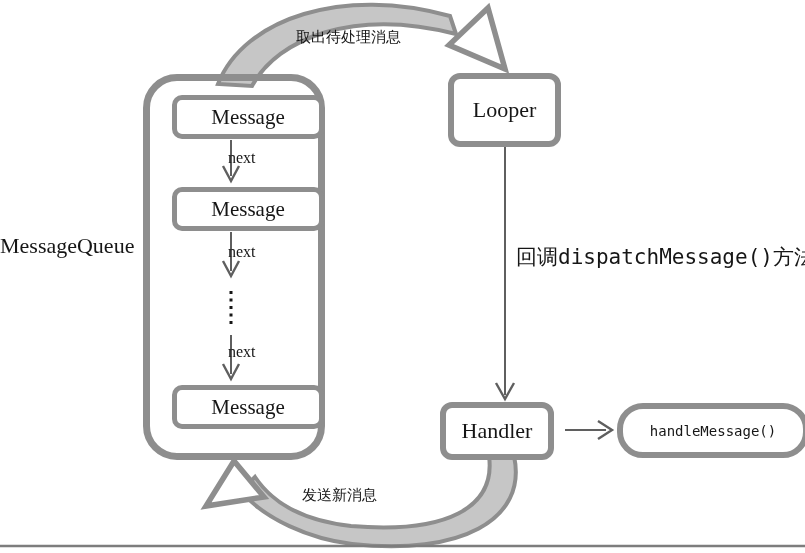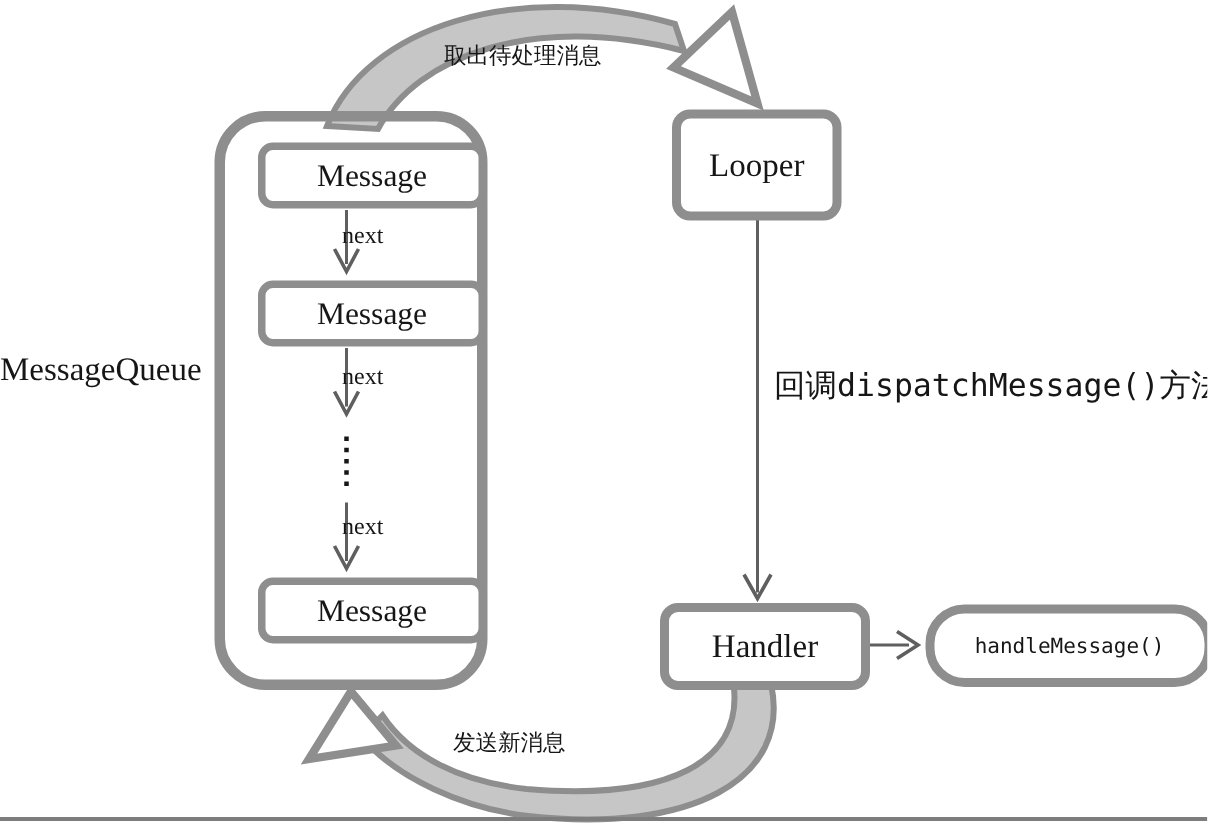--- a/index.html
+++ b/index.html
@@ -25,21 +25,21 @@
     position:absolute;box-sizing:border-box;background:transparent;
     border:7px solid var(--border-gray);border-radius:34px;
     left:143px;top:74px;width:182px;height:386px;
   }
   .msg{
     left:172px;width:152px;height:44px;border-width:5px;border-radius:10px;
     font-size:21px;
   }
   .msg1{top:95px;} .msg2{top:187px;} .msg3{top:385px;}
   .looper{left:448px;top:73px;width:113px;height:74px;}
-  .handler{left:440px;top:402px;width:140px;height:58px;}
+  .handler{left:440px;top:402px;width:114px;height:58px;}
   .handlemsg{
     left:617px;top:403px;width:192px;height:55px;border-radius:26px;
     font-family:"DejaVu Sans Mono", monospace;font-size:14px;
   }
   .lbl{position:absolute;white-space:nowrap;color:var(--text-black);}
   .lbl-queue{left:0;top:233px;width:140px;font-size:22px;}
   .lbl-next{left:228px;font-size:16px;}
   .next1{top:149px;} .next2{top:243px;} .next3{top:343px;}
   .lbl-cjk{font-size:15px;text-align:center;}
   .lbl-dequeue{left:296px;top:28px;}

